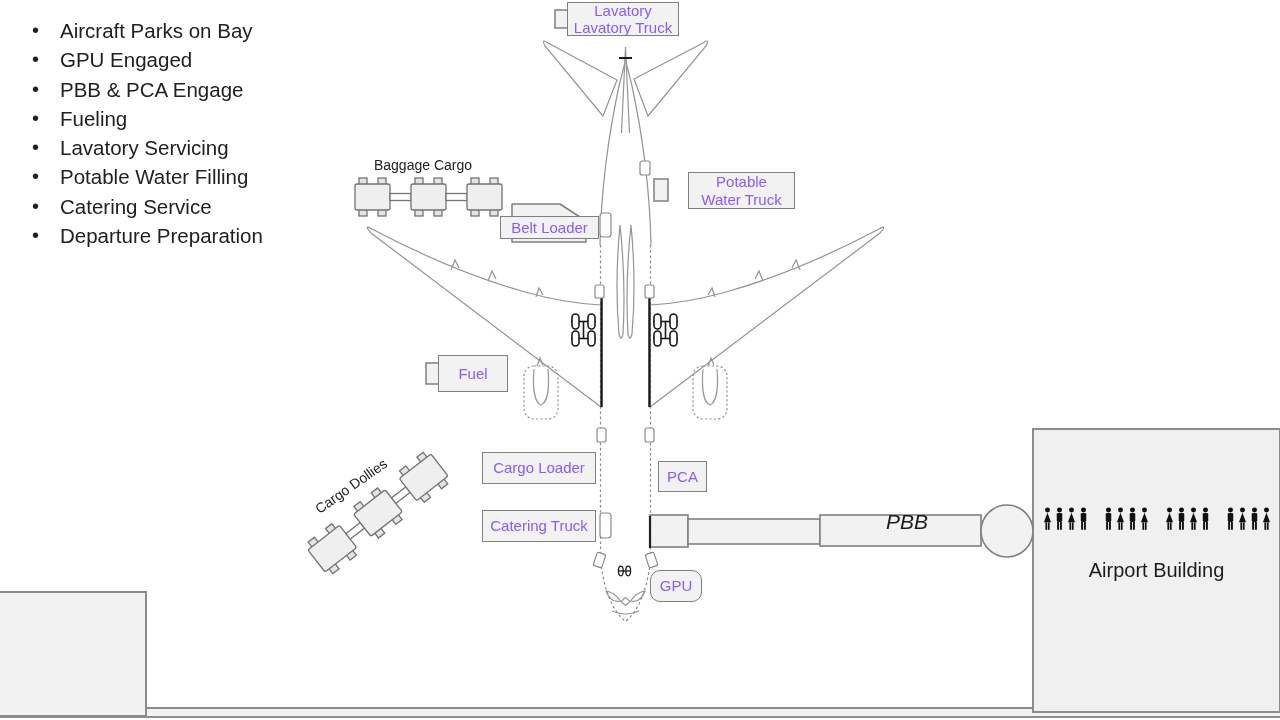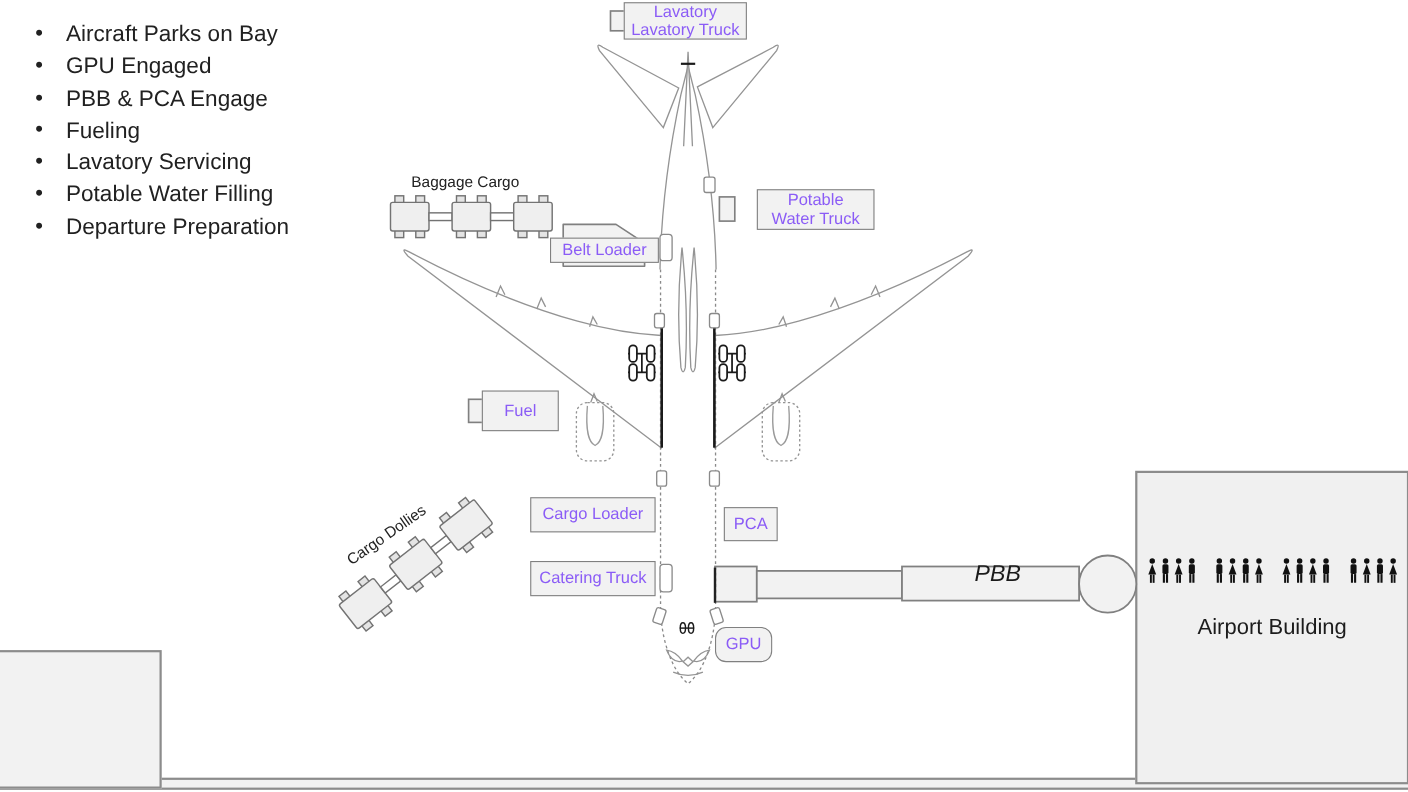--- a/index.html
+++ b/index.html
@@ -291,20 +291,21 @@
   </g>
 </svg>
 
 <ul class="checklist">
   <li>Aircraft Parks on Bay</li>
   <li>GPU Engaged</li>
   <li>PBB &amp; PCA Engage</li>
   <li>Fueling</li>
   <li>Lavatory Servicing</li>
   <li>Potable Water Filling</li>
+  <li>Catering Service</li>
   <li>Departure Preparation</li>
 </ul>
 
 <div class="box" style="left:567px;top:2px;width:112px;height:34px;">
   <span>Lavatory</span>
   <span>Lavatory Truck</span>
 </div>
 
 <div class="plain" style="left:368px;top:156px;width:110px;height:17px;">Baggage Cargo</div>
 

